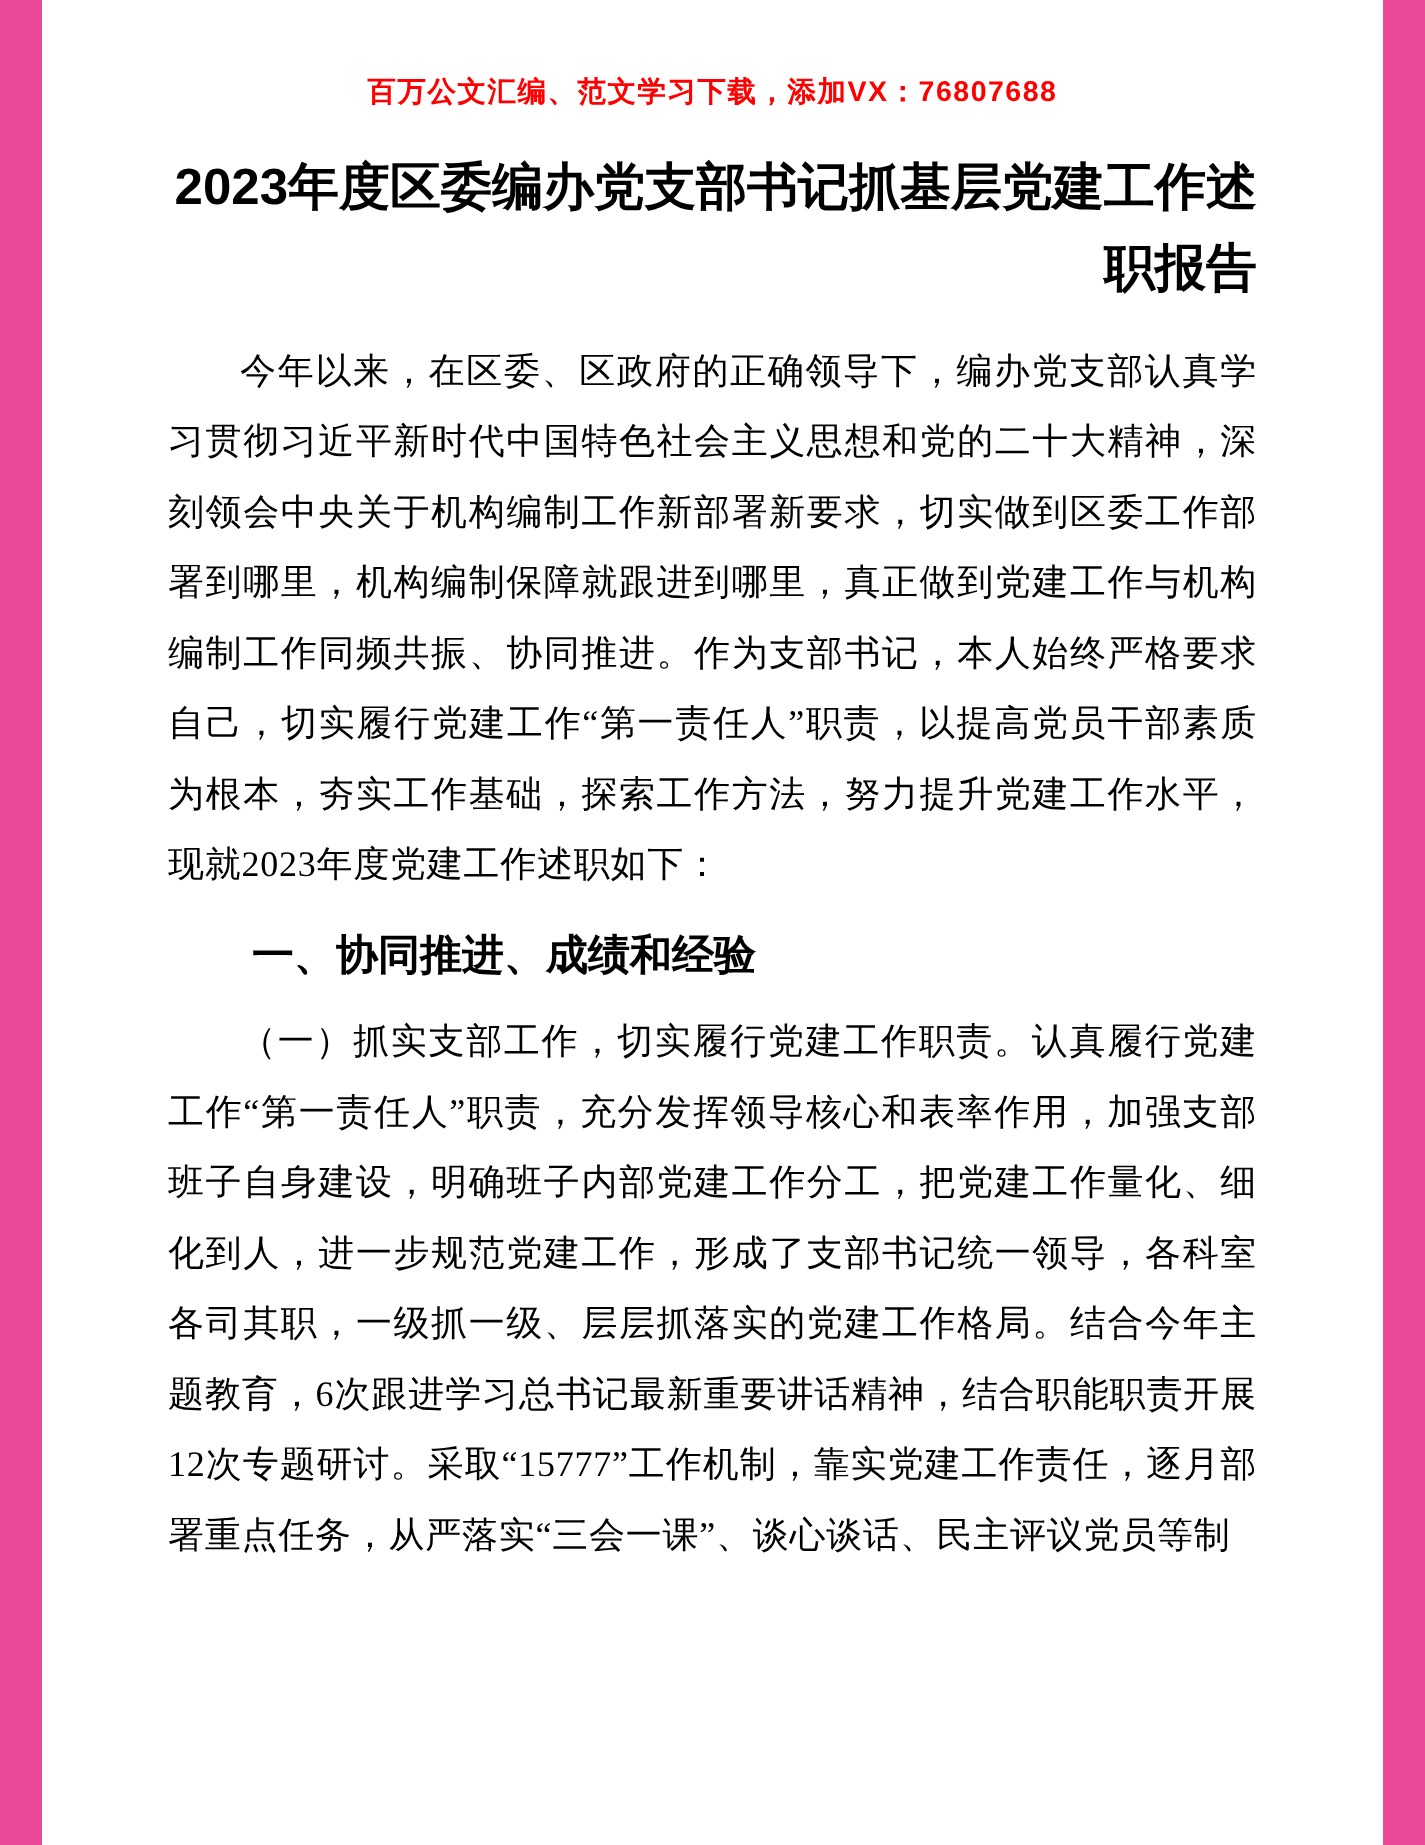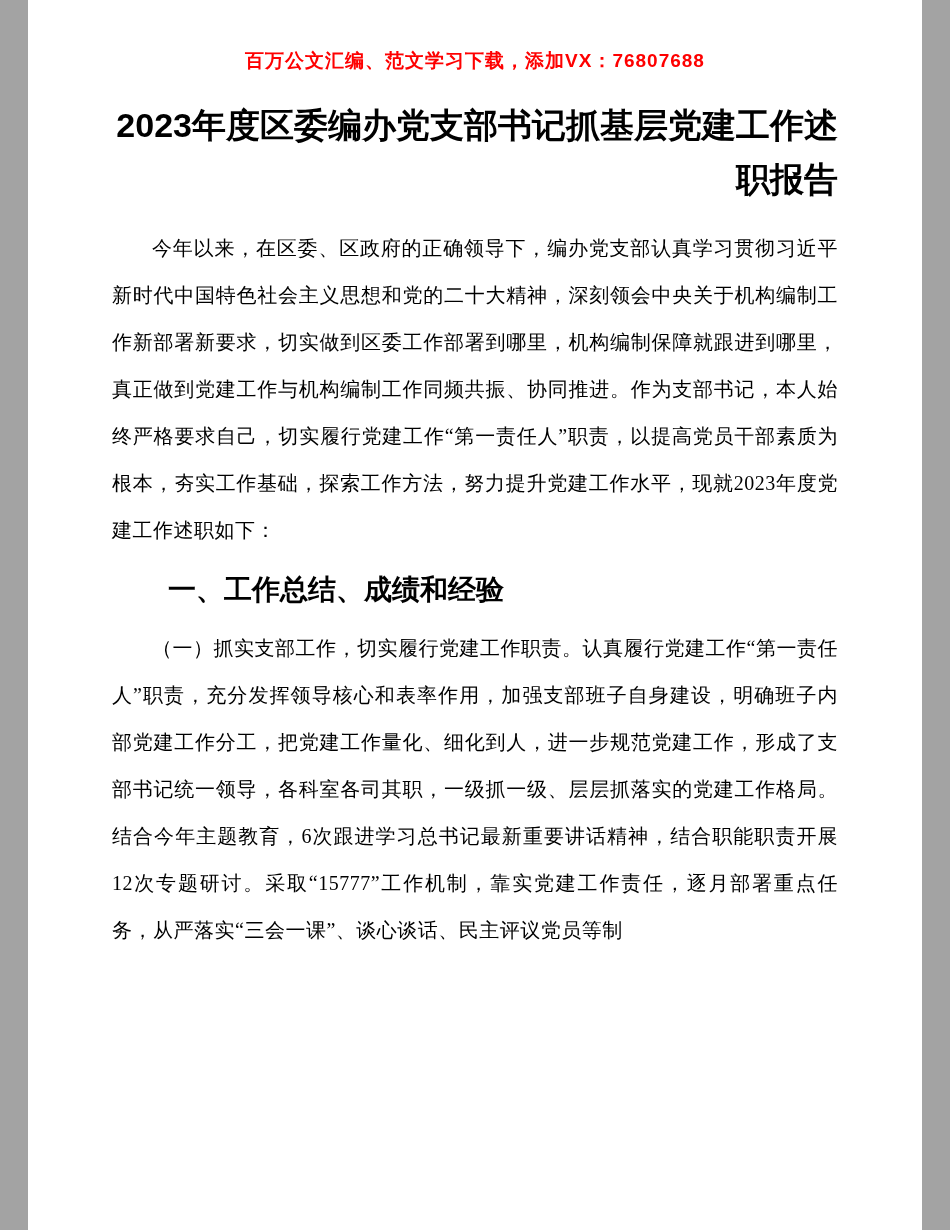--- a/index.html
+++ b/index.html
@@ -6,21 +6,21 @@
       margin: 0;
       padding: 0;
       background: #e9e9e9;
       font-family: "Liberation Serif", serif;
       color: #000;
     }
     .canvas {
       width: 950px;
       height: 1230px;
       margin: 0 auto;
-      background: #a3a3a3;
+      background: #ec4899;
       overflow: hidden;
     }
     .page {
       width: 894px;
       min-height: 1230px;
       margin: 0 auto;
       background: #ffffff;
       box-sizing: border-box;
       padding: 48px 84px 40px 84px;
     }
@@ -36,21 +36,21 @@
       font-family: "Liberation Sans", sans-serif;
       font-weight: 700;
       font-size: 34px;
       line-height: 1.6;
       text-align: right;
       max-width: 730px;
       margin: 24px auto 18px auto;
       color: #000;
     }
     .para {
-      font-size: 20px;
+      font-size: 24px;
       line-height: 47px;
       text-align: justify;
       text-indent: 2em;
       margin: 0;
       letter-spacing: 0.5px;
     }
     .heading {
       font-family: "Liberation Sans", sans-serif;
       font-weight: 700;
       font-size: 28px;
@@ -64,18 +64,18 @@
 
 <div class="canvas">
   <div class="page">
 
     <p class="notice" style="color: rgb(254, 0, 0);">百万公文汇编、范文学习下载，添加VX：76807688</p>
 
     <h1 class="title">2023年度区委编办党支部书记抓基层党建工作述职报告</h1>
 
     <p class="para">今年以来，在区委、区政府的正确领导下，编办党支部认真学习贯彻习近平新时代中国特色社会主义思想和党的二十大精神，深刻领会中央关于机构编制工作新部署新要求，切实做到区委工作部署到哪里，机构编制保障就跟进到哪里，真正做到党建工作与机构编制工作同频共振、协同推进。作为支部书记，本人始终严格要求自己，切实履行党建工作“第一责任人”职责，以提高党员干部素质为根本，夯实工作基础，探索工作方法，努力提升党建工作水平，现就2023年度党建工作述职如下：</p>
 
-    <p class="heading">一、工作总结、成绩和经验</p>
+    <p class="heading">一、协同推进、成绩和经验</p>
 
     <p class="para">（一）抓实支部工作，切实履行党建工作职责。认真履行党建工作“第一责任人”职责，充分发挥领导核心和表率作用，加强支部班子自身建设，明确班子内部党建工作分工，把党建工作量化、细化到人，进一步规范党建工作，形成了支部书记统一领导，各科室各司其职，一级抓一级、层层抓落实的党建工作格局。结合今年主题教育，6次跟进学习总书记最新重要讲话精神，结合职能职责开展12次专题研讨。采取“15777”工作机制，靠实党建工作责任，逐月部署重点任务，从严落实“三会一课”、谈心谈话、民主评议党员等制</p>
 
   </div>
 </div>
 
 </body></html>

